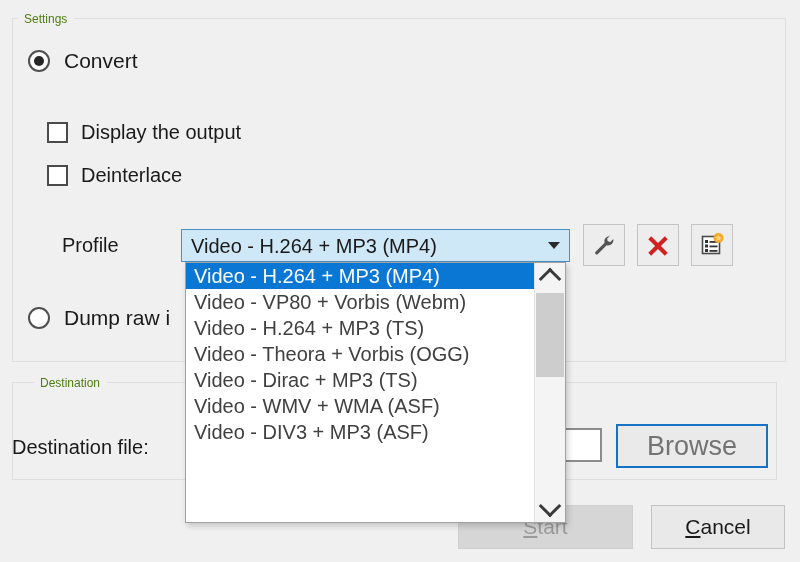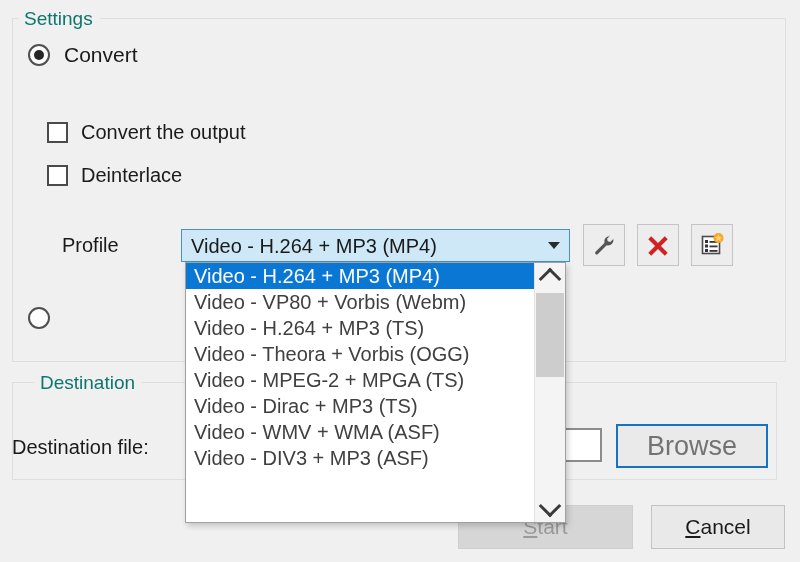--- a/index.html
+++ b/index.html
@@ -20,23 +20,23 @@
   
   .groupbox {
     position: absolute;
     border: 1px solid #dedede;
     background: transparent;
   }
   .groupbox-title {
     position: absolute;
     background: #f0f0f0;
     padding: 0 7px 0 6px;
-    font-size: 19px;
+    font-size: 12px;
     line-height: 20px;
-    color: #0f766e;
+    color: #4d7c0f;
     white-space: nowrap;
   }
 
   #settings-group { left: 12px; top: 18px; width: 772px; height: 342px; }
   #settings-title { left: 18px; top: 9px; }
 
   #destination-group { left: 12px; top: 382px; width: 763px; height: 96px; }
   #destination-title { left: 18px; top: 373px; margin-left: 16px; }
 
   
@@ -59,21 +59,21 @@
   .radio.checked::after {
     content: "";
     position: absolute;
     left: 4px; top: 4px;
     width: 10px; height: 10px;
     border-radius: 50%;
     background: #262626;
   }
   .radio-label { font-size: 21px; line-height: 22px; white-space: nowrap; }
 
-  #radio-convert { left: 28px; top: 44px; }
+  #radio-convert { left: 28px; top: 50px; }
   #radio-dump { left: 28px; top: 307px; }
 
   
   .check-row {
     position: absolute;
     display: flex;
     align-items: center;
     gap: 13px;
   }
   .checkbox {
@@ -292,39 +292,40 @@
 <div class="groupbox" id="settings-group"></div>
 <div class="groupbox-title" id="settings-title">Settings</div>
 
 <div class="radio-row" id="radio-convert">
   <span class="radio checked"></span>
   <span class="radio-label">Convert</span>
 </div>
 
 <div class="check-row" id="check-display">
   <span class="checkbox"></span>
-  <span class="check-label">Convert the output</span>
+  <span class="check-label">Display the output</span>
 </div>
 
 <div class="check-row" id="check-deinterlace">
   <span class="checkbox"></span>
   <span class="check-label">Deinterlace</span>
 </div>
 
 <div id="profile-label">Profile</div>
 
 <div id="combo">
   <div id="combo-value">Video - H.264 + MP3 (MP4)</div>
   <div id="combo-arrow">
       <span class="caret-down"></span>
     </div>
 </div>
 
 <div class="radio-row" id="radio-dump">
   <span class="radio"></span>
+  <span class="radio-label">Dump raw i</span>
 </div>
 
 <div class="icon-btn" id="btn-settings">
   <svg width="24" height="24" viewBox="0 0 24 24">
     <path d="M17.5 3.2a5.3 5.3 0 0 0-5.1 6.7L3.6 18.7a1.6 1.6 0 0 0 0 2.3 1.6 1.6 0 0 0 2.3 0l8.8-8.8a5.3 5.3 0 0 0 6.6-6.3l-3 3-2.6-.6-.6-2.6 3-3a5.4 5.4 0 0 0-.6-.1z" fill="#555"></path>
   </svg>
 </div>
 <div class="icon-btn" id="btn-delete">
   <svg width="24" height="24" viewBox="0 0 24 24">
     <path d="M5.2 3.3 12 10.1l6.8-6.8 2.9 2.9-6.8 6.8 6.8 6.8-2.9 2.9L12 15.9l-6.8 6.8-2.9-2.9 6.8-6.8-6.8-6.8z" fill="#cf2222"></path>
@@ -359,21 +360,20 @@
   <span class="ul">C</span>
     <span>ancel</span>
 </div>
 
 <div id="dropdown">
   <ul id="dropdown-list">
       <li class="selected">Video - H.264 + MP3 (MP4)</li>
       <li>Video - VP80 + Vorbis (Webm)</li>
       <li>Video - H.264 + MP3 (TS)</li>
       <li>Video - Theora + Vorbis (OGG)</li>
-      <li>Video - MPEG-2 + MPGA (TS)</li>
       <li>Video - Dirac + MP3 (TS)</li>
       <li>Video - WMV + WMA (ASF)</li>
       <li>Video - DIV3 + MP3 (ASF)</li>
     </ul>
   <div id="dd-scrollbar">
     <div class="sb-btn" id="sb-up">
         <span class="chev up"></span>
       </div>
     <div id="sb-thumb"></div>
     <div class="sb-btn" id="sb-down">

